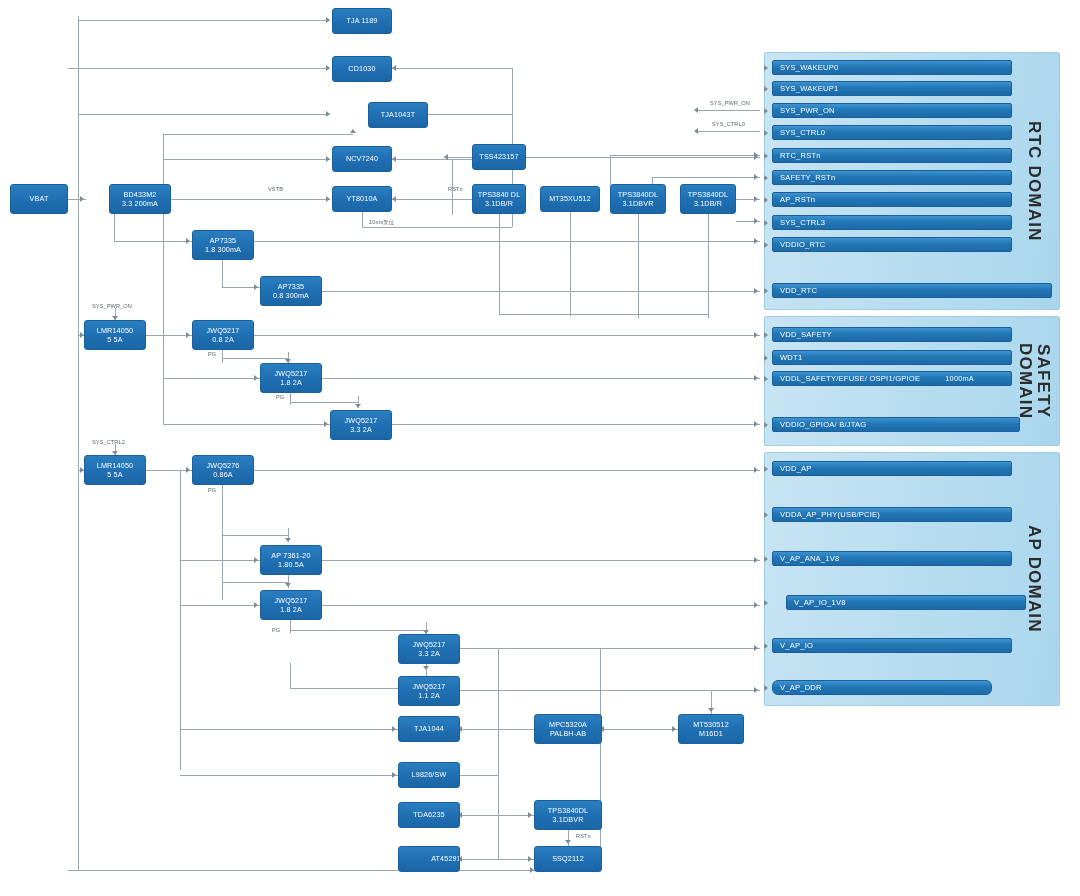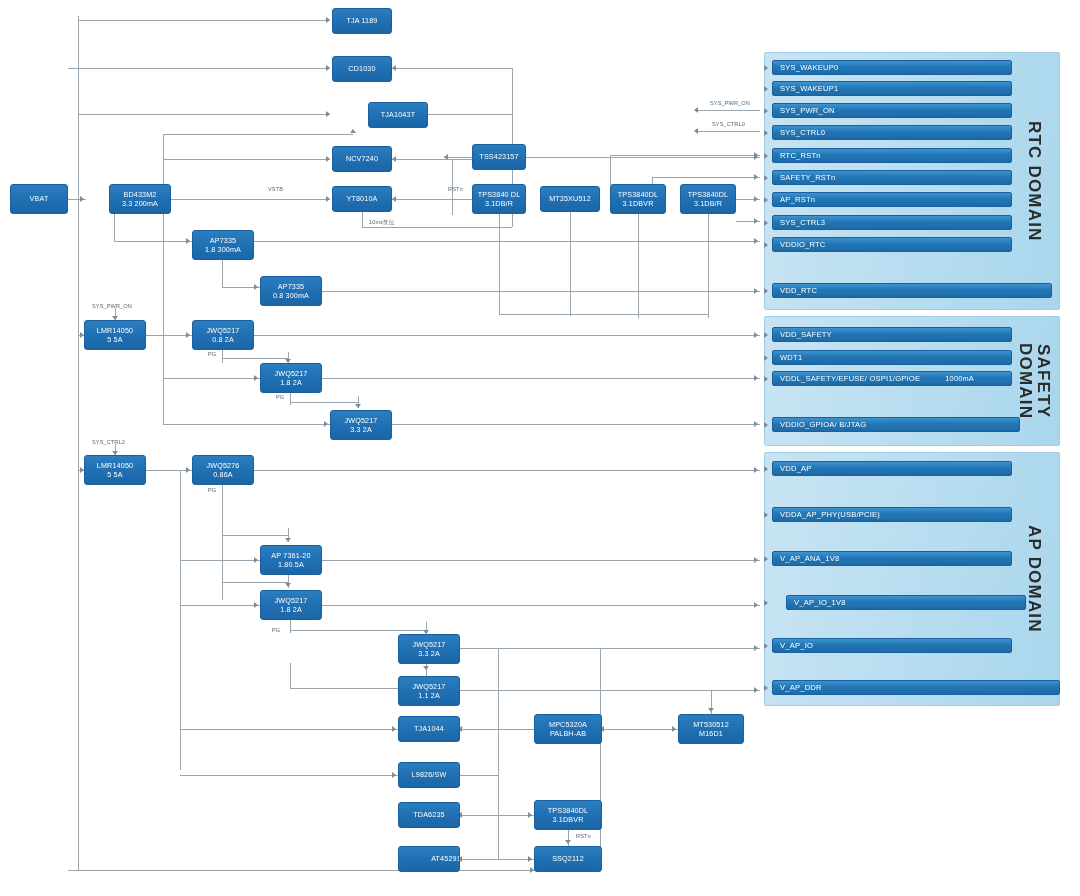--- a/index.html
+++ b/index.html
@@ -484,19 +484,19 @@
       </div>
       <div class="arr arr-r" style="left: 764px; top: 555.5px;"></div>
       <div class="rail" style="left: 772px; top: 595px; width: 240px; margin-left: 14px;">
         <span>V_AP_IO_1V8</span>
       </div>
       <div class="arr arr-r" style="left: 764px; top: 599.5px;"></div>
       <div class="rail" style="left: 772px; top: 638px; width: 240px;">
         <span>V_AP_IO</span>
       </div>
       <div class="arr arr-r" style="left: 764px; top: 642.5px;"></div>
-      <div class="rail" style="left: 772px; top: 680px; width: 288px;">
+      <div class="rail" style="left: 772px; top: 680px; width: 220px; border-radius: 6px;">
         <span>V_AP_DDR</span>
       </div>
       <div class="arr arr-r" style="left: 764px; top: 684.5px;"></div>
     </div>
 
 </div>
 
 </body></html>

